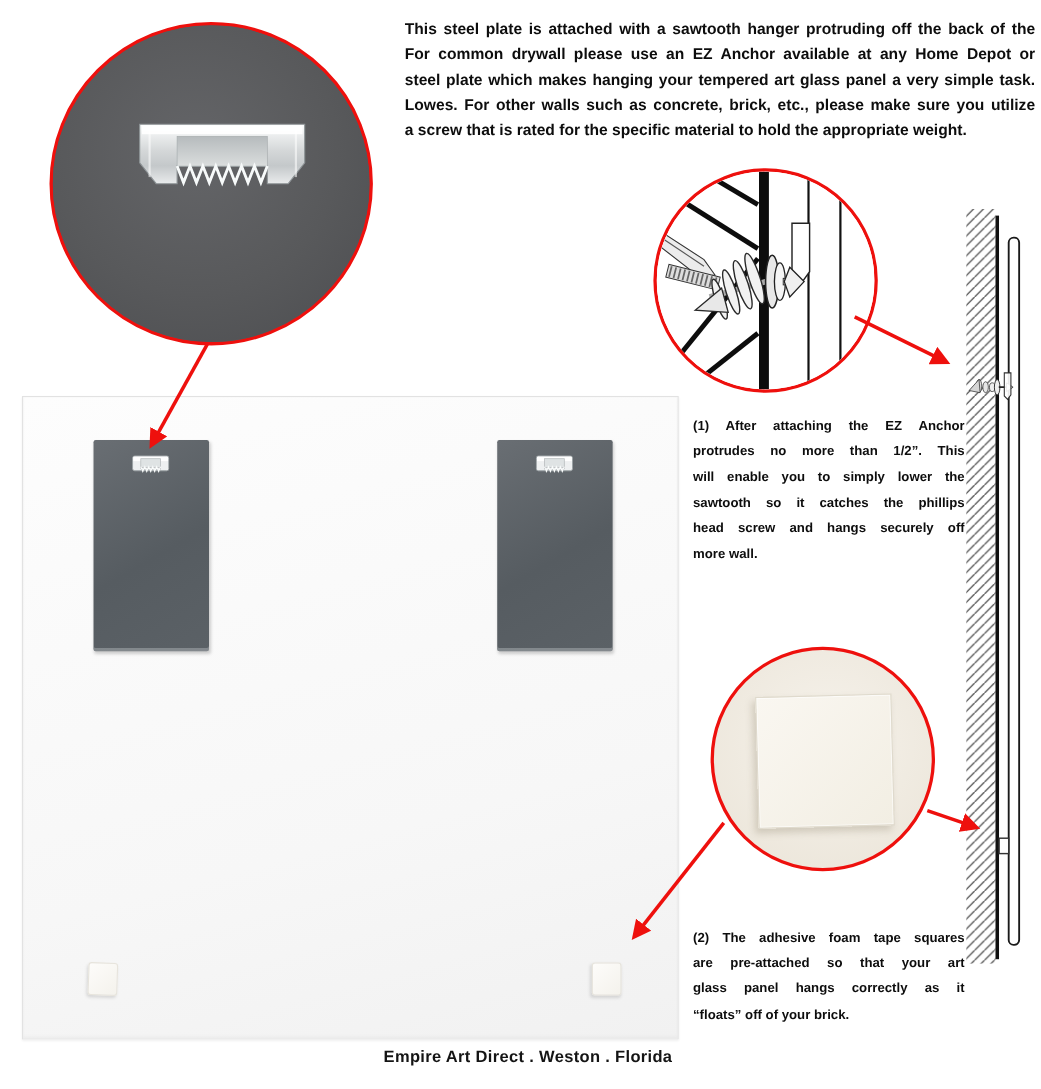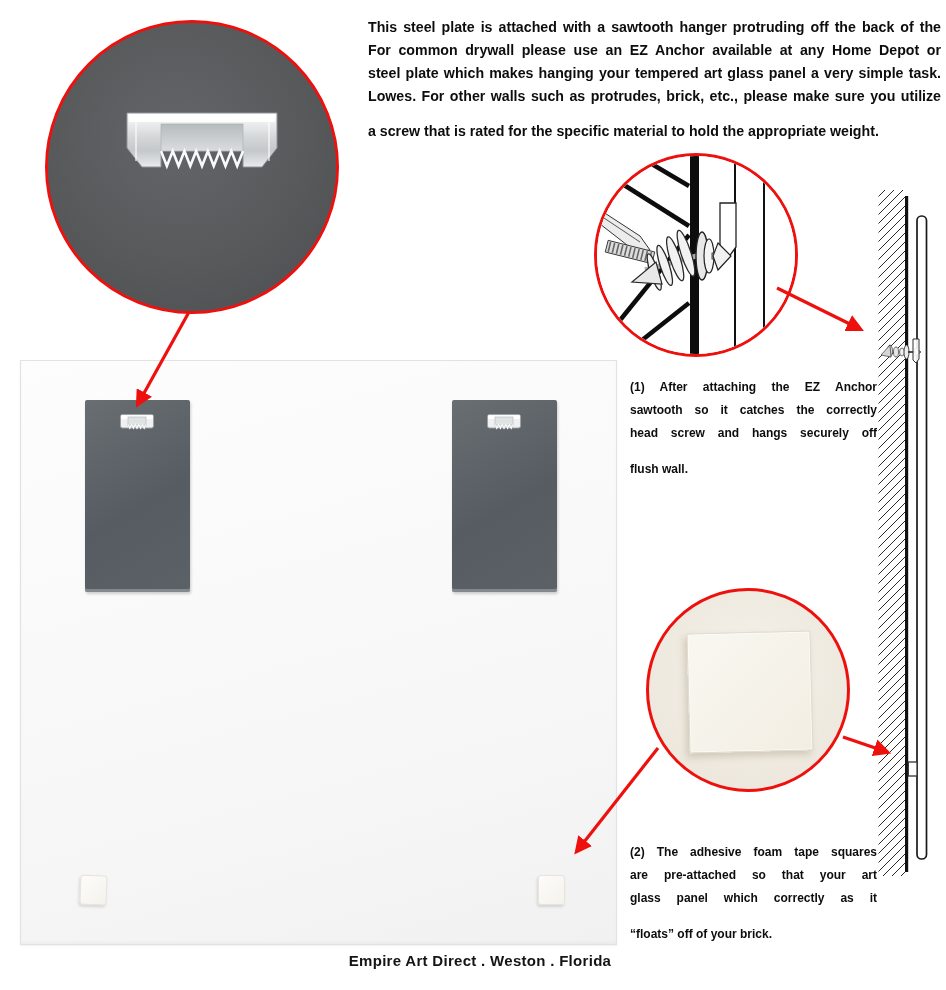--- a/index.html
+++ b/index.html
@@ -8,21 +8,21 @@
 
   
   .intro{position:absolute;left:368px;top:16px;width:573px;
          font-weight:bold;font-size:14.2px;line-height:23px;color:#0d0d0d;}
   .step{position:absolute;width:247px;font-weight:bold;font-size:12px;
         line-height:23.2px;color:#0d0d0d;}
   .step1{left:630px;top:376px;}
   .step2{left:630px;top:841px;}
   .jline{text-align:justify;text-align-last:justify;height:23px;overflow:hidden;}
   .step .jline{height:23.2px;}
-  .lline{text-align:left;margin-top:12px;}
+  .lline{text-align:left;}
   .footer{position:absolute;left:330px;top:952px;width:300px;text-align:center;
           font-weight:bold;font-size:15px;letter-spacing:.3px;color:#141414;}
 
   
   .panel{position:absolute;left:20px;top:360px;width:595px;height:583px;
          background:linear-gradient(165deg,#fdfdfd,#f7f7f7 65%,#f1f1f1);
          border:1px solid #e2e2e2;
          box-shadow:0 1px 2px rgba(0,0,0,.06), inset 0 -2px 3px rgba(0,0,0,.03);}
   .plate{position:absolute;width:105px;height:192px;border-radius:2px;
          background:linear-gradient(150deg,#696e73,#565c61 55%,#5b6166);
@@ -56,21 +56,21 @@
 </style>
 </head>
 <body>
 
 <div class="canvas">
 
   <div class="intro">
     <div class="jline">This steel plate is attached with a sawtooth hanger protruding off the back of the</div>
     <div class="jline">For common drywall please use an EZ Anchor available at any Home Depot or</div>
     <div class="jline">steel plate which makes hanging your tempered art glass panel a very simple task.</div>
-    <div class="jline">Lowes. For other walls such as protrudes, brick, etc., please make sure you utilize</div>
+    <div class="jline">Lowes. For other walls such as concrete, brick, etc., please make sure you utilize</div>
     <div class="lline">a screw that is rated for the specific material to hold the appropriate weight.</div>
   </div>
 
   <div class="panel">
     <div class="plate plate-left">
       <svg class="hanger-mini" viewBox="0 0 34 18">
         <rect x="0.5" y="1.5" width="33" height="13.5" rx="2" fill="#eef0f1" stroke="#9aa0a3" stroke-width="0.9"></rect>
         <rect x="1.2" y="2.2" width="31.6" height="4" fill="#ffffff"></rect>
         <rect x="8" y="4" width="18" height="8" fill="#dfe3e4" stroke="#b7bbbd" stroke-width="0.7"></rect>
         <path d="M8,12 l1.8,4 l1.8,-4 l1.8,4 l1.8,-4 l1.8,4 l1.8,-4 l1.8,4 l1.8,-4 l1.8,4 l1.8,-4" fill="none" stroke="#8d9396" stroke-width="1"></path>
@@ -188,29 +188,31 @@
       <line x1="40" y1="172" x2="48" y2="172" stroke="#222" stroke-width="1.6"></line>
       <polygon points="47,168 53,172 47,176" fill="#eeeeee" stroke="#222" stroke-width="0.7"></polygon>
       <path d="M45,159 h6 v20 l-3,4 l-3,-3 z" fill="rgba(255,255,255,0.9)" stroke="#333" stroke-width="1"></path>
     </g>
 
     <rect x="40.3" y="582" width="8.7" height="14" fill="#ffffff" stroke="#333" stroke-width="1.3"></rect>
   </svg>
 
   <div class="step step1">
     <div class="jline">(1) After attaching the EZ Anchor</div>
-    <div class="jline">sawtooth so it catches the correctly</div>
+    <div class="jline">protrudes no more than 1/2”. This</div>
+    <div class="jline">will enable you to simply lower the</div>
+    <div class="jline">sawtooth so it catches the phillips</div>
     <div class="jline">head screw and hangs securely off</div>
-    <div class="lline">flush wall.</div>
+    <div class="lline">more wall.</div>
   </div>
 
   <div class="step step2">
     <div class="jline">(2) The adhesive foam tape squares</div>
     <div class="jline">are pre-attached so that your art</div>
-    <div class="jline">glass panel which correctly as it</div>
+    <div class="jline">glass panel hangs correctly as it</div>
     <div class="lline">“floats” off of your brick.</div>
   </div>
 
   <div class="footer">Empire Art Direct  . Weston . Florida</div>
 
   <svg class="arrows" viewBox="0 0 946 990">
     <defs>
       <marker id="ah" viewBox="0 0 10 10" refX="7.5" refY="5" markerWidth="5.5" markerHeight="5.5" orient="auto">
         <path d="M0,0 L10,5 L0,10 Z" fill="#ee100d"></path>
       </marker>

